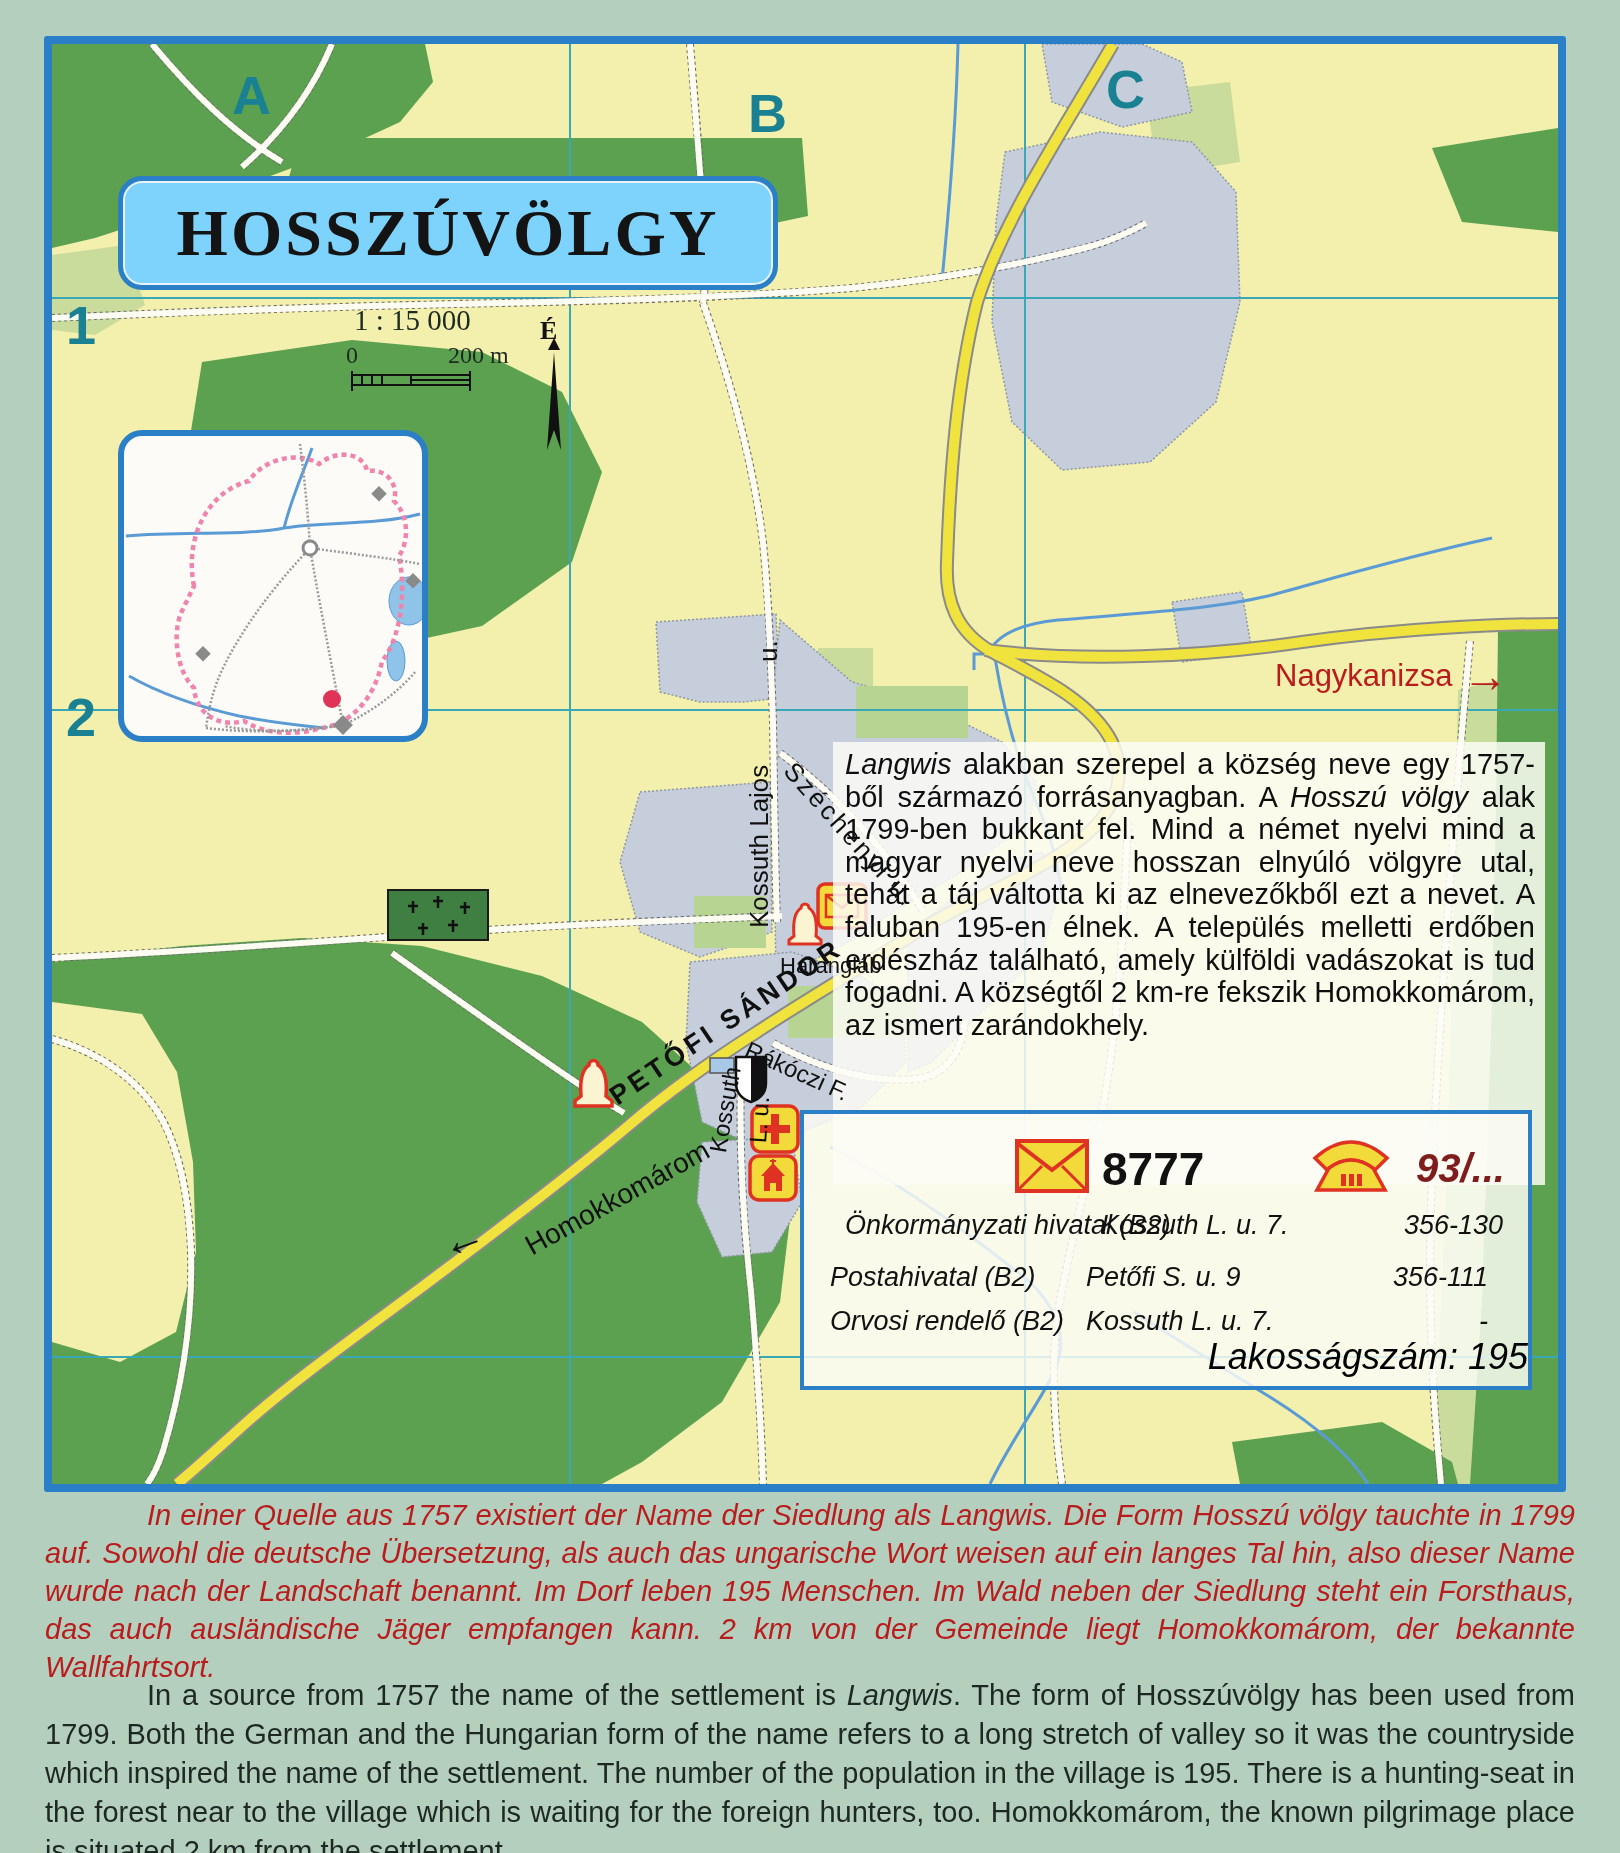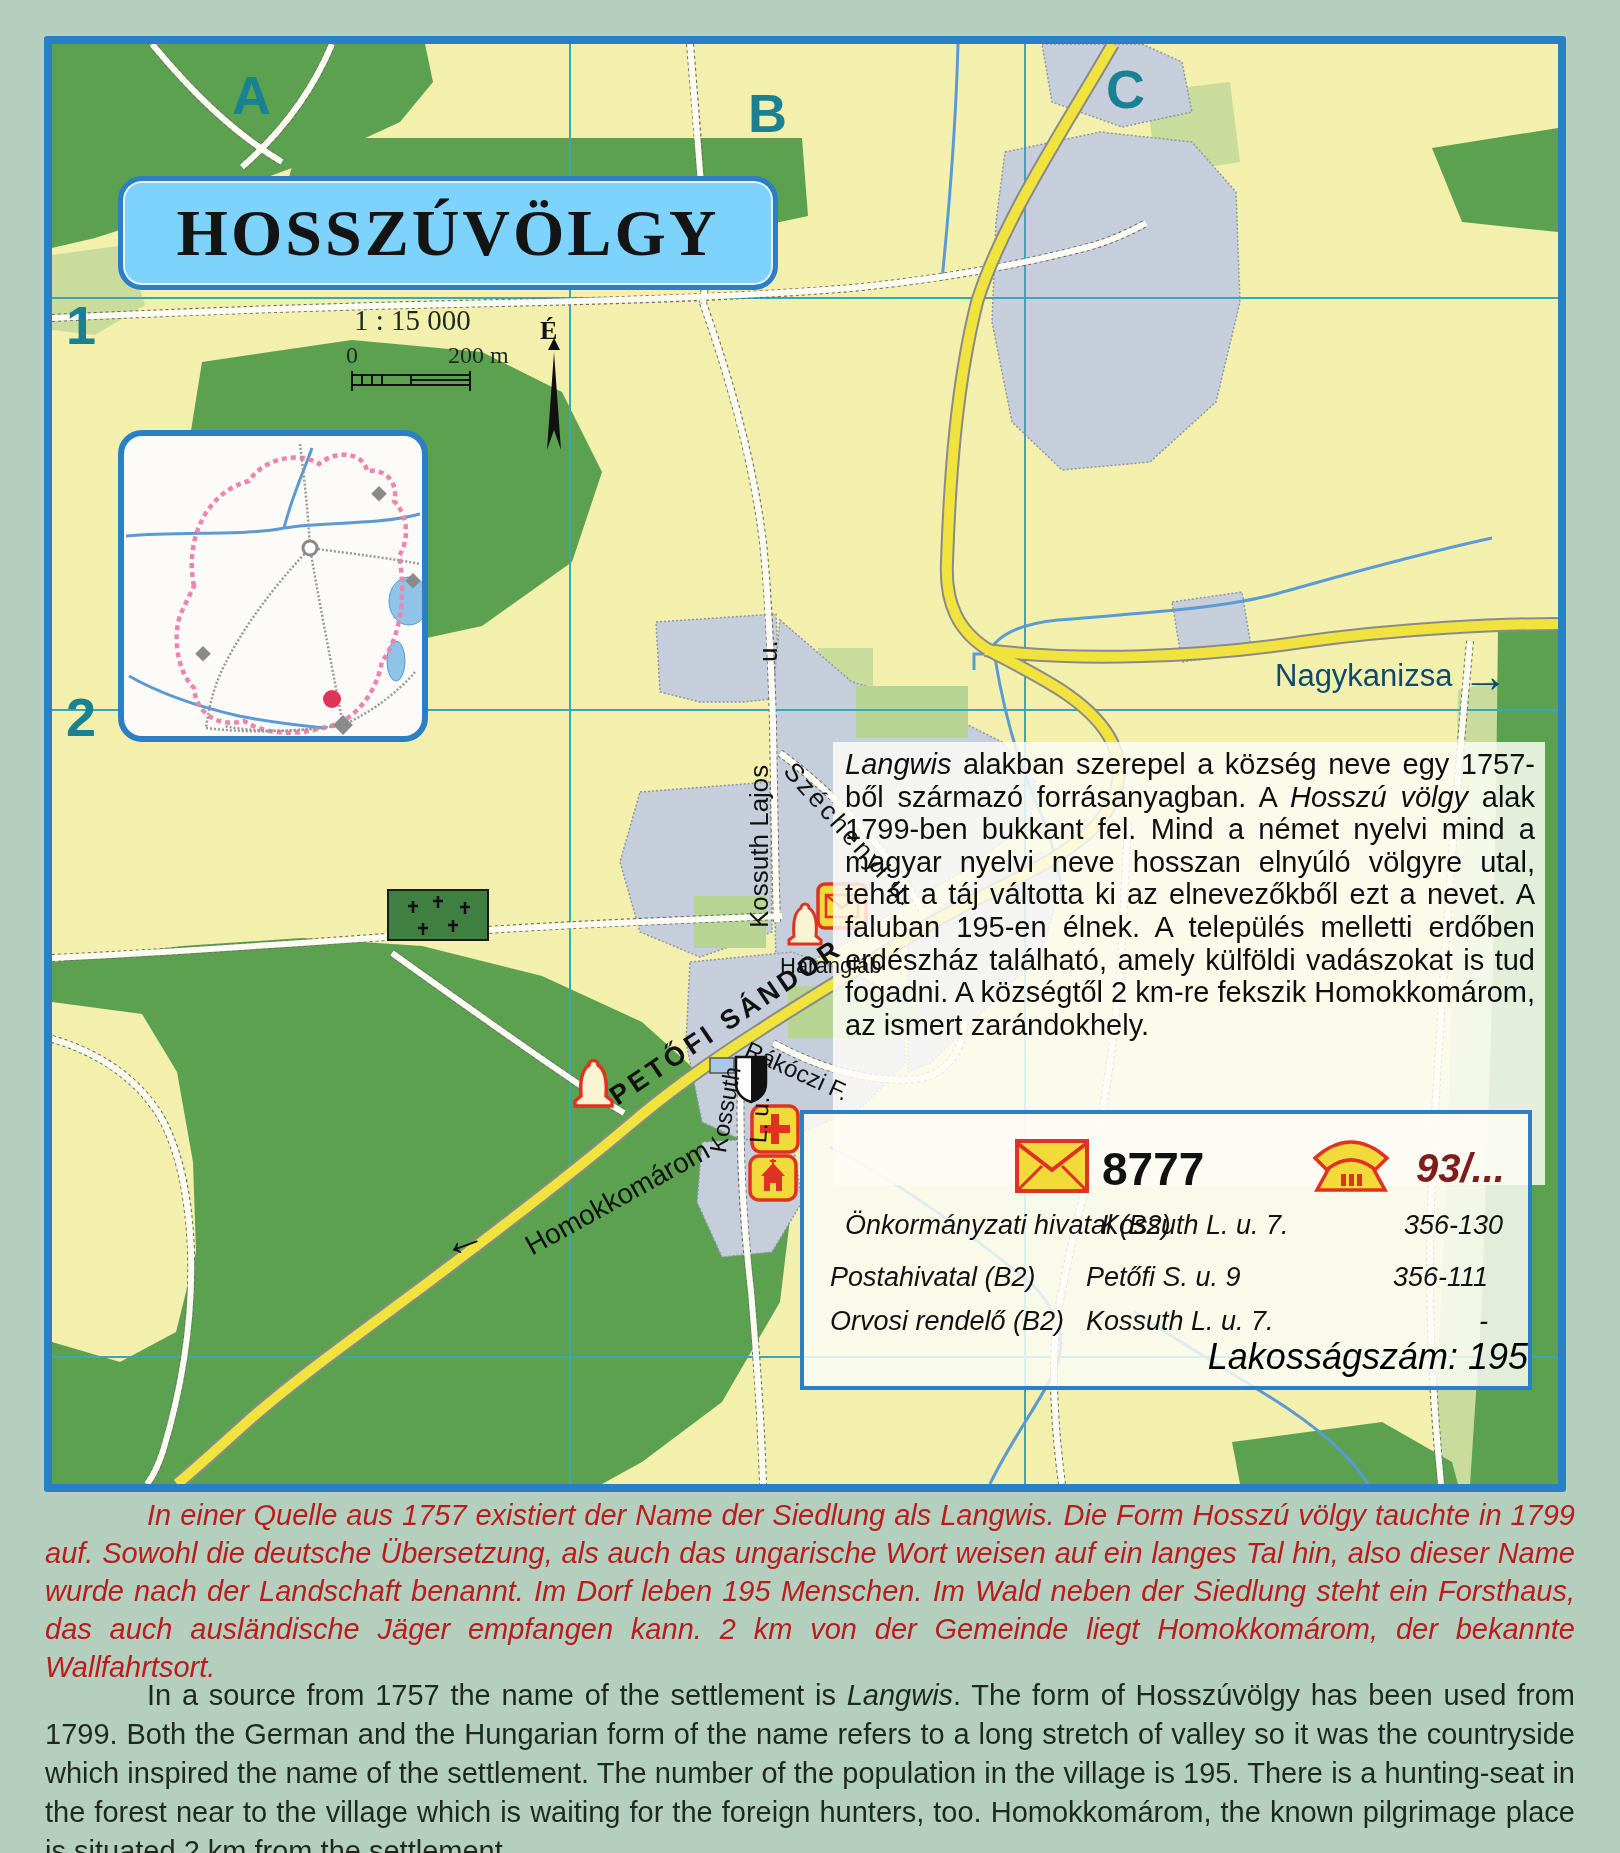--- a/index.html
+++ b/index.html
@@ -8,21 +8,21 @@
   .map-frame{position:absolute;left:44px;top:36px;width:1522px;height:1456px;border:8px solid #2a7fc6;box-sizing:border-box;background:#f3efad;border-radius:3px;overflow:hidden;}
   .map-frame svg{display:block;}
   .lbl{position:absolute;white-space:nowrap;color:#111;}
   .grid-lbl{font-family:"Liberation Sans",sans-serif;font-weight:bold;font-size:54px;color:#1a8192;z-index:3;}
   .title-box{position:absolute;left:118px;top:176px;width:660px;height:114px;background:#7dd3fc;border:5px solid #2a7fc6;border-radius:24px;box-sizing:border-box;display:flex;align-items:center;justify-content:center;z-index:2;box-shadow:0 0 0 2px #e8f2fa inset;}
   .title-box h1{margin:0;font-family:"Liberation Serif",serif;font-weight:bold;font-size:66px;letter-spacing:3px;color:#141414;}
   .scale-txt{font-family:"Liberation Serif",serif;font-size:29px;color:#1c2a22;z-index:3;}
   .scale-sm{font-family:"Liberation Serif",serif;font-size:24px;color:#1c2a22;z-index:3;}
   .north{font-family:"Liberation Serif",serif;font-weight:bold;font-size:26px;z-index:3;}
   .town-lbl{font-family:"Liberation Serif",serif;font-weight:600;font-size:44px;letter-spacing:3px;color:#151515;z-index:3;}
-  .dir-lbl{font-size:31px;color:#0c4a6e;z-index:3;display:flex;align-items:center;}
+  .dir-lbl{font-size:31px;color:#b91c1c;z-index:3;display:flex;align-items:center;}
   .dir-lbl .arrow{font-size:46px;line-height:20px;margin-left:10px;}
   .street{font-size:26px;color:#101010;z-index:3;transform-origin:left top;}
   .street.caps{letter-spacing:4px;font-size:27px;}
   .poi-lbl{font-size:22px;color:#101010;z-index:3;}
   .inset{position:absolute;left:118px;top:430px;width:310px;height:312px;background:#fcfbf8;border:6px solid #2a7fc6;border-radius:24px;box-sizing:border-box;overflow:hidden;z-index:2;}
   .hu-block{position:absolute;left:833px;top:742px;width:712px;height:443px;background:rgba(253,253,247,0.84);z-index:2;box-sizing:border-box;padding:6px 10px 0 12px;font-size:29px;line-height:32.6px;text-align:justify;color:#0e0e0e;}
   .hu-block i{font-style:italic;}
   .info-box{position:absolute;left:800px;top:1110px;width:732px;height:280px;border:4px solid #2a7fc6;background:rgba(252,252,245,0.84);box-sizing:border-box;z-index:2;}
   .ib-head{position:absolute;left:0;top:22px;width:100%;height:60px;}
   .ib-postal{position:absolute;left:298px;top:6px;font-size:46px;font-weight:bold;color:#111;}

